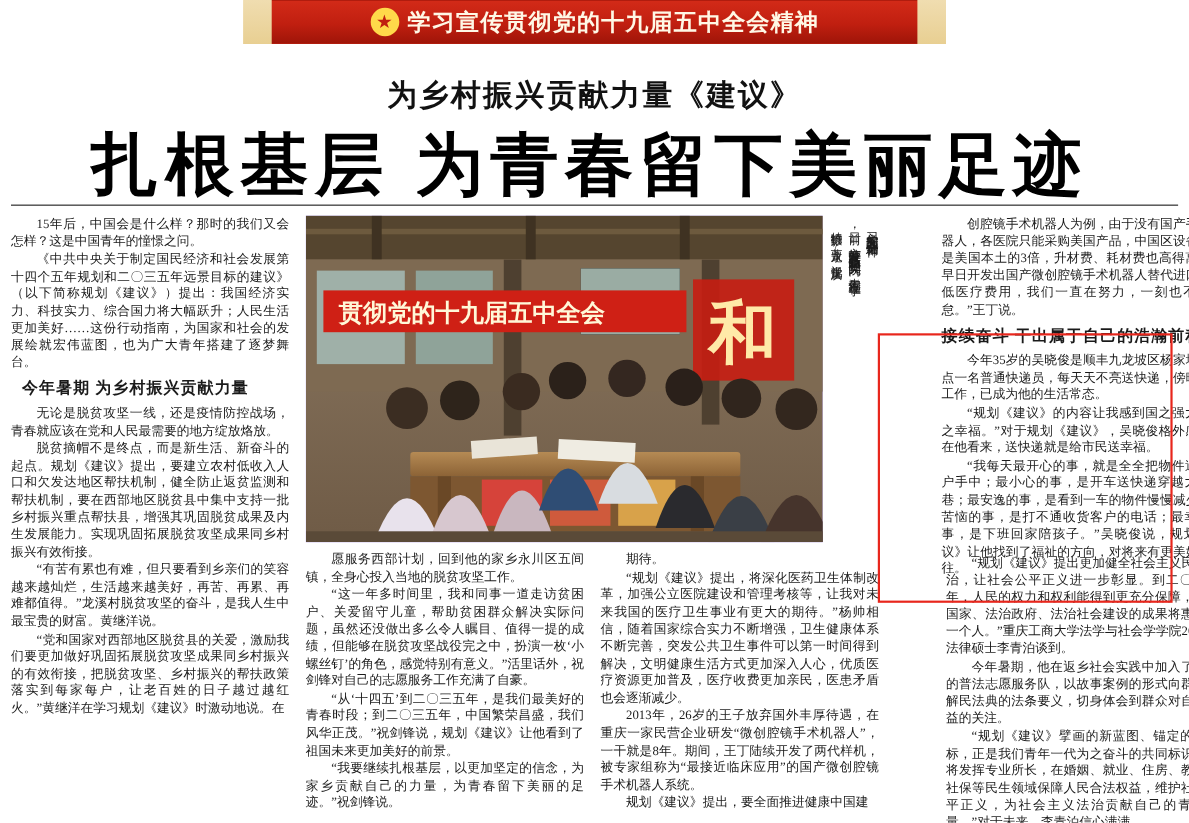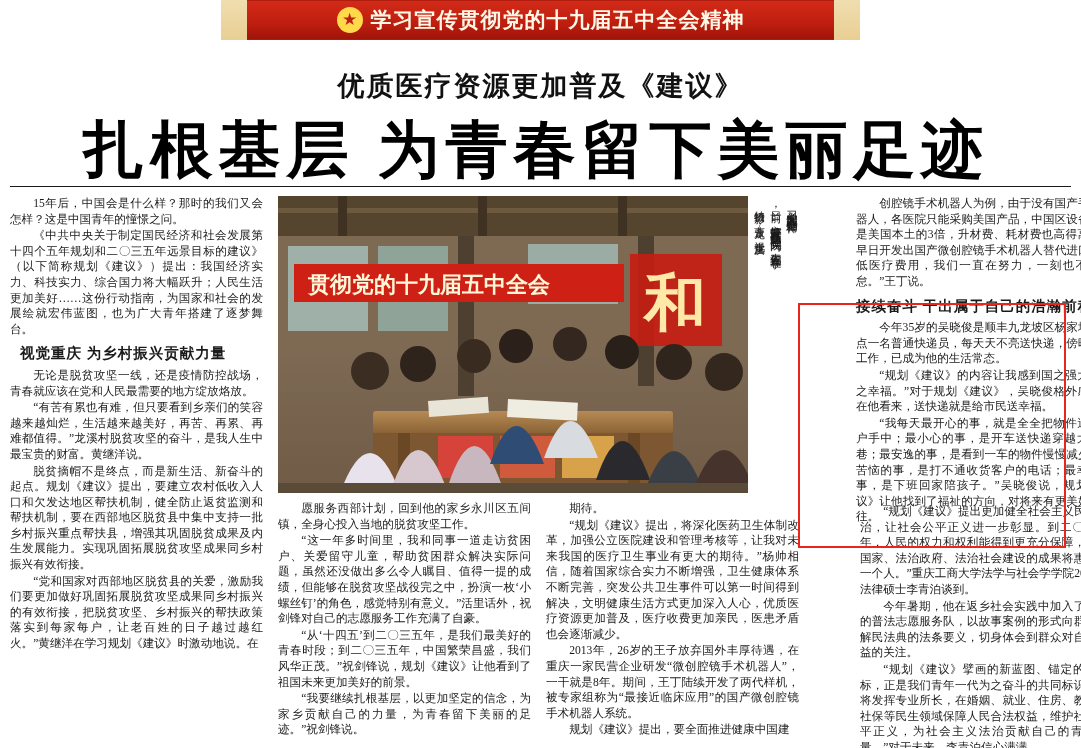--- a/index.html
+++ b/index.html
@@ -210,33 +210,33 @@
 
 <div class="page">
 
   <div class="banner">
     <div class="banner-inner">
       <span class="banner-emblem">★</span>
       <span class="banner-text">学习宣传贯彻党的十九届五中全会精神</span>
     </div>
   </div>
 
-  <div class="shoulder">优质医疗资源更加普及《建议》</div>
+  <div class="shoulder">为乡村振兴贡献力量《建议》</div>
   <div class="maintitle">扎根基层  为青春留下美丽足迹</div>
   <div class="rule"></div>
 
   <div class="cols">
 
     <div class="col col-1">
       <p>15年后，中国会是什么样？那时的我们又会怎样？这是中国青年的憧憬之问。</p>
       <p>《中共中央关于制定国民经济和社会发展第十四个五年规划和二〇三五年远景目标的建议》（以下简称规划《建议》）提出：我国经济实力、科技实力、综合国力将大幅跃升；人民生活更加美好……这份行动指南，为国家和社会的发展绘就宏伟蓝图，也为广大青年搭建了逐梦舞台。</p>
-      <h3 class="sub center">视觉重庆    为乡村振兴贡献力量</h3>
+      <h3 class="sub center">今年暑期    为乡村振兴贡献力量</h3>
       <p>无论是脱贫攻坚一线，还是疫情防控战场，青春就应该在党和人民最需要的地方绽放烙放。</p>
+      <p>脱贫摘帽不是终点，而是新生活、新奋斗的起点。规划《建议》提出，要建立农村低收入人口和欠发达地区帮扶机制，健全防止返贫监测和帮扶机制，要在西部地区脱贫县中集中支持一批乡村振兴重点帮扶县，增强其巩固脱贫成果及内生发展能力。实现巩固拓展脱贫攻坚成果同乡村振兴有效衔接。</p>
       <p>“有苦有累也有难，但只要看到乡亲们的笑容越来越灿烂，生活越来越美好，再苦、再累、再难都值得。”龙溪村脱贫攻坚的奋斗，是我人生中最宝贵的财富。黄继洋说。</p>
-      <p>脱贫摘帽不是终点，而是新生活、新奋斗的起点。规划《建议》提出，要建立农村低收入人口和欠发达地区帮扶机制，健全防止返贫监测和帮扶机制，要在西部地区脱贫县中集中支持一批乡村振兴重点帮扶县，增强其巩固脱贫成果及内生发展能力。实现巩固拓展脱贫攻坚成果同乡村振兴有效衔接。</p>
       <p>“党和国家对西部地区脱贫县的关爱，激励我们要更加做好巩固拓展脱贫攻坚成果同乡村振兴的有效衔接，把脱贫攻坚、乡村振兴的帮扶政策落实到每家每户，让老百姓的日子越过越红火。”黄继洋在学习规划《建议》时激动地说。在</p>
     </div>
 
     <div class="photo">
       <svg width="470" height="297" viewBox="0 0 470 297">
         <defs>
           <linearGradient id="wallg" x1="0" y1="0" x2="0" y2="1">
             <stop offset="0" stop-color="#8d7a63"></stop>
             <stop offset="1" stop-color="#6f5b46"></stop>
           </linearGradient>

